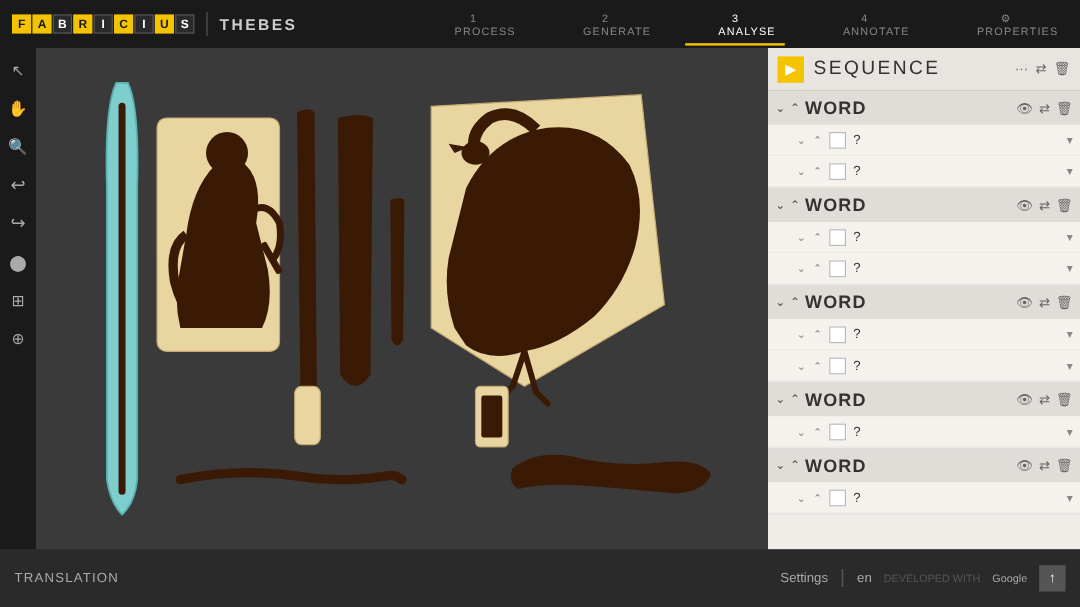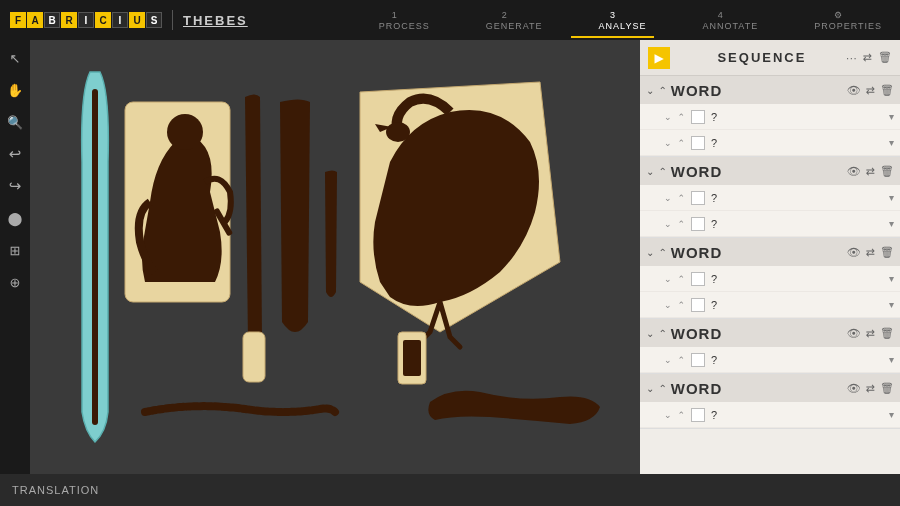--- a/index.html
+++ b/index.html
@@ -23,21 +23,21 @@
       width: 16px; height: 16px;
       display: flex; align-items: center; justify-content: center;
       font-weight: bold; font-size: 10px; color: #fff;
     }
     .logo-letter.yellow { background: #f5c400; color: #1a1a1a; }
     .logo-letter.dark { background: #2a2a2a; color: #fff; border: 1px solid #555; }
     .logo-divider {
       width: 1px; height: 20px; background: #555; margin: 0 10px;
     }
     .logo-thebes {
-      color: #ccc; font-size: 13px; letter-spacing: 2px; font-weight: bold; text-decoration: underline;
+      color: #ccc; font-size: 13px; letter-spacing: 2px; font-weight: bold;
     }
     .header-nav {
       margin-left: auto;
       display: flex; gap: 20px; align-items: center;
     }
     .nav-step {
       display: flex; flex-direction: column; align-items: center;
       font-size: 9px; color: #888; cursor: pointer; padding: 2px 8px;
       position: relative;
     }
@@ -103,21 +103,21 @@
       border-bottom: 1px solid #d0ccc7;
       flex-shrink: 0;
     }
     .panel-arrow {
       width: 22px; height: 22px;
       background: #f5c400;
       display: flex; align-items: center; justify-content: center;
       color: #fff; font-size: 12px; cursor: pointer; margin-right: 8px;
     }
     .panel-title {
-      font-size: 13px; font-weight: bold; letter-spacing: 2px; color: #333; flex: 1; text-align: center;
+      font-size: 16px; font-weight: normal; letter-spacing: 2px; color: #333; flex: 1;
     }
     .panel-actions {
       display: flex; gap: 6px; align-items: center;
     }
     .panel-action-btn {
       color: #666; font-size: 11px; cursor: pointer;
     }
 
     .panel-scroll {
       flex: 1;
@@ -171,21 +171,21 @@
     .word-item-q {
       font-size: 11px; color: #333; flex: 1;
     }
     .word-item-arrow {
       color: #888; font-size: 10px; cursor: pointer;
     }
 
     
     .bottom-bar {
       background: #2a2a2a;
-      height: 32px;
+      height: 48px;
       display: flex; align-items: center;
       padding: 0 12px;
       flex-shrink: 0;
     }
     .translation-label {
       color: #aaa; font-size: 11px; letter-spacing: 1px; text-transform: uppercase;
     }
     .bottom-right {
       margin-left: auto;
       display: flex; align-items: center; gap: 10px;
@@ -458,13 +458,21 @@
           <span class="word-item-arrow">▾</span>
         </div>
       </div>
 
     </div>
   </div>
 </div>
 
 <div class="bottom-bar">
   <span class="translation-label">TRANSLATION</span>
+  <div class="bottom-right">
+    <span class="settings-btn">Settings</span>
+    <span style="color:#555;">|</span>
+    <span class="lang-select">en</span>
+    <span class="developed-text">DEVELOPED WITH</span>
+    <span class="google-text">Google</span>
+    <div class="up-btn">↑</div>
+  </div>
 </div>
 
 </body></html>

